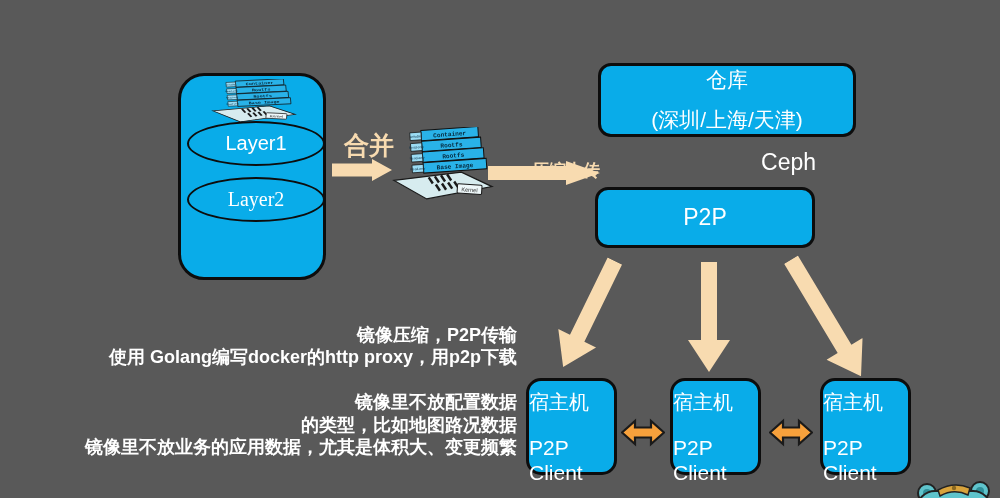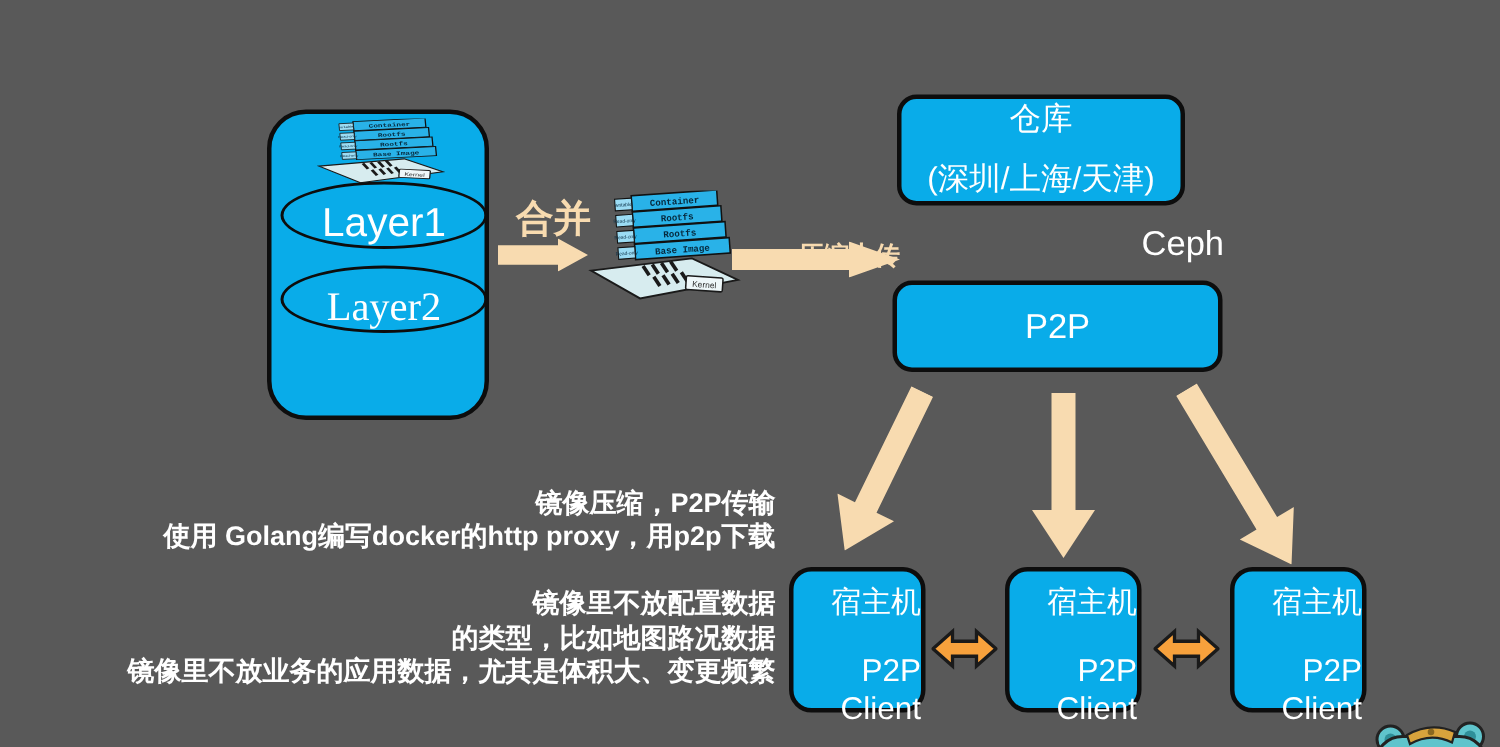--- a/index.html
+++ b/index.html
@@ -6,47 +6,47 @@
   body{font-family:"Liberation Sans","DejaVu Sans",sans-serif;}
   .stage{position:relative;width:1000px;height:498px;background:#595959;overflow:hidden;}
 
   
   .cyanbox{position:absolute;background:#09ACE9;border:3px solid #0d0d0d;box-sizing:border-box;color:#fff;}
 
   
   .layers-box{left:178px;top:73px;width:148px;height:207px;border-radius:26px;}
   .docker-icon.small{position:absolute;left:30px;top:3px;width:86px;height:44px;}
   .layer-ellipse{position:absolute;left:6px;width:134px;height:41px;border:2.5px solid #0d0d0d;border-radius:50%;
-    display:flex;align-items:flex-end;justify-content:center;font-size:27px;color:#fff;}
+    display:flex;align-items:center;justify-content:center;font-size:20px;color:#fff;}
   .e1{top:45px;} .e2{top:101px;font-family:Liberation Serif, serif;} .e3{top:149px;}
 
   
   .flow-label{position:absolute;color:#F8DBB0;font-weight:bold;text-align:right;}
   .merge-label{left:330px;top:129px;width:64px;font-size:25px;}
   .upload-label{left:488px;top:135px;width:112px;font-size:17px;margin-top:24px;}
   .merge-arrow{position:absolute;left:332px;top:159px;width:60px;height:22px;}
   .upload-arrow{position:absolute;left:488px;top:161px;width:112px;height:24px;}
   .docker-icon.mid{position:absolute;left:392px;top:127px;width:102px;height:74px;}
 
   
-  .repo-box{left:598px;top:63px;width:192px;height:74px;border-radius:13px;
+  .repo-box{left:598px;top:63px;width:258px;height:74px;border-radius:13px;
     display:flex;flex-direction:column;align-items:center;justify-content:center;line-height:24.5px;gap:15px;}
   .repo-title{font-size:21px;} .repo-loc{font-size:21px;}
   .ceph-label{position:absolute;left:598px;top:149px;width:218px;text-align:right;color:#fff;font-size:23px;}
   .p2p-box{left:595px;top:187px;width:220px;height:61px;border-radius:13px;
     display:flex;align-items:center;justify-content:center;font-size:23px;}
 
   
   .down-arrow{position:absolute;}
   .down-left{left:568px;top:255px;width:42px;height:118px;transform:rotate(26deg);}
   .down-mid{left:688px;top:262px;width:42px;height:110px;}
   .down-right{left:805px;top:250px;width:42px;height:136px;transform:rotate(-31deg);}
 
   
-  .host-box{top:378px;width:91px;height:97px;border-radius:15px;display:flex;flex-direction:column;align-items:flex-end;}
+  .host-box{top:378px;width:91px;height:97px;border-radius:15px;display:flex;flex-direction:column;align-items:flex-start;}
   .host1{left:526px;} .host2{left:670px;} .host3{left:820px;}
   .host-title{margin-top:9px;font-size:20px;line-height:24px;}
   .host-p2p{margin-top:21px;font-size:21px;line-height:25px;}
   .host-client{font-size:21px;line-height:25px;}
 
   
   .peer-arrow{position:absolute;top:417px;width:44px;height:31px;}
   .peer1{left:621px;} .peer2{left:769px;}
 
   

